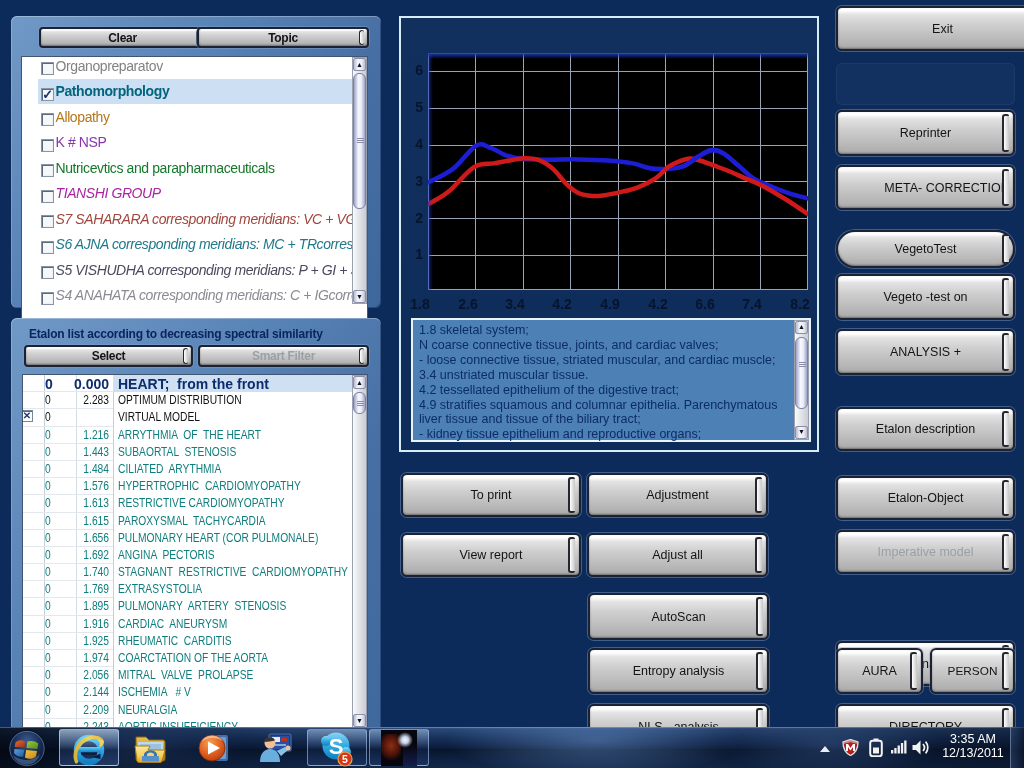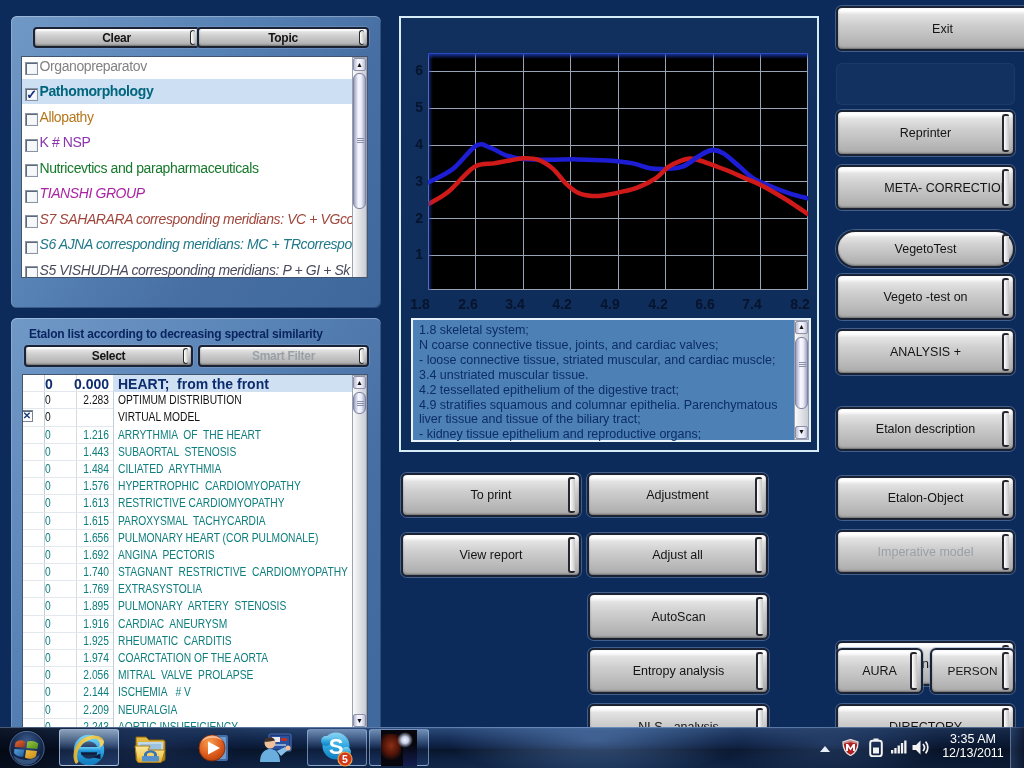--- a/index.html
+++ b/index.html
@@ -15,22 +15,22 @@
   border:2px solid #26262e; border-right:none; border-radius:3px 2px 2px 3px;
   background:linear-gradient(90deg,#ffffff,#e0e0e0 55%,#c6c6c6); }
 .btn.sm { border-radius:4px; border-width:2px; font-weight:bold; font-size:12px; letter-spacing:-0.3px; }
 .btn.sm::after { right:3px; top:1px; bottom:1px; width:4px; border-width:1.5px; }
 .btn.dis { color:#9aa0a6; }
 
 .panel { position:absolute; border-radius:6px;
   background:linear-gradient(128deg,#7199c7 0%,#5681b4 40%,#476fa4 65%,#3e689c 100%);
   box-shadow:inset 0 1px 0 rgba(255,255,255,0.3), inset 1px 0 0 rgba(255,255,255,0.18), inset -1px -1px 0 rgba(10,25,60,0.35); }
 
-#list1 { position:absolute; left:10px; top:40px; width:347px; height:222px;
-  background:#fff; border:1px solid #44566f; overflow:hidden; }
+#list1 { position:absolute; left:10px; top:40px; width:347px; height:318px;
+  background:#fff; border:1px solid #44566f; overflow:hidden;padding-left:16px; }
 .l1row { position:relative; height:25.5px; display:flex; align-items:center; font-size:14px; letter-spacing:-0.4px; }
 .cb { width:13px; height:13px; background:#f6f7f8; border:1px solid #8a94a2;
   box-shadow:inset 1px 1px 0 #5a6a7a, inset -1px -1px 0 #eef2f6;
   position:absolute; left:3px; top:9px; color:#16307e; font-size:13px; line-height:12px; text-align:center; font-weight:bold; }
 .l1row span { margin-left:17.5px; white-space:nowrap; }
 
 .sb { position:absolute; width:15px; background:linear-gradient(90deg,#fafafa,#c9ccd4); border:1px solid #9aa2b2; }
 .sbbtn { position:absolute; left:0; width:13px; height:13px;
   background:linear-gradient(90deg,#babdd6,#f4f5fc 35%,#e9ebf6 70%,#b9bcd4); border:1px solid #8b8fa8; border-radius:2px;
   display:flex; align-items:center; justify-content:center; font-size:7px; color:#111; }
@@ -52,21 +52,21 @@
   background:linear-gradient(180deg,#44669a 0%,#2b4a78 5%,#17305a 28%,#0a1a38 52%,#081428 55%,#0d2040 78%,#122849 100%); }
 #taskbar::before { content:''; position:absolute; inset:0;
   background:linear-gradient(90deg,rgba(2,4,10,0.72) 0%,rgba(4,10,24,0.5) 12%,rgba(10,24,52,0.22) 28%,rgba(24,50,92,0.05) 45%,rgba(28,56,100,0.0) 60%,rgba(10,22,46,0.35) 80%,rgba(6,14,30,0.55) 100%); }
 .tbox { position:absolute; top:2px; height:37px; border-radius:3px;
   border:1px solid rgba(165,195,235,0.6);
   background:linear-gradient(180deg,rgba(170,200,235,0.55) 0%,rgba(100,135,185,0.32) 38%,rgba(30,55,105,0.28) 55%,rgba(40,70,125,0.38) 100%); }
 </style></head>
 <body>
 
 <div class="panel" style="left:11px; top:16px; width:370px; height:292px;">
-  <div class="btn sm" style="left:22px; top:11px; width:167px; height:21px;">Clear</div>
+  <div class="btn sm" style="left:28px; top:11px; width:167px; height:21px;">Clear</div>
   <div class="btn sm" style="left:186px; top:11px; width:172px; height:21px;">Topic</div>
   <div id="list1">
     <div class="l1row" style="margin-top:-4px;">
         <div class="cb"></div>
         <span style="color:#828282;">Organopreparatov</span>
       </div>
     <div class="l1row" style="background:#cddff2;">
         <div class="cb">✓</div>
         <span style="color:#00657d;font-weight:bold;">Pathomorphology</span>
       </div>

